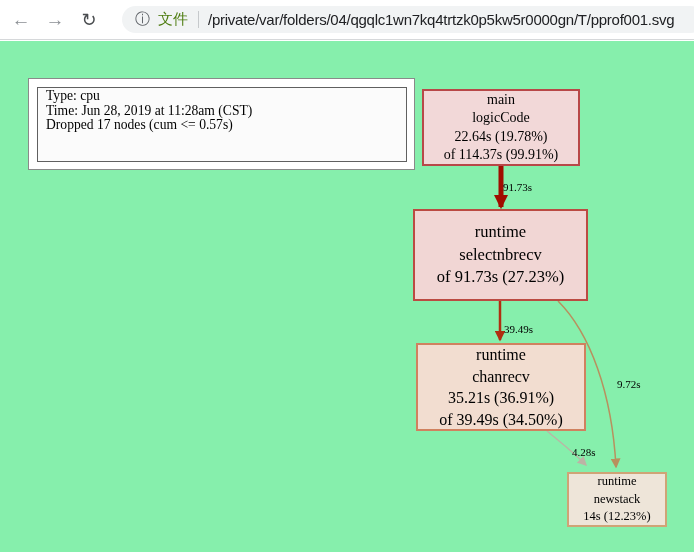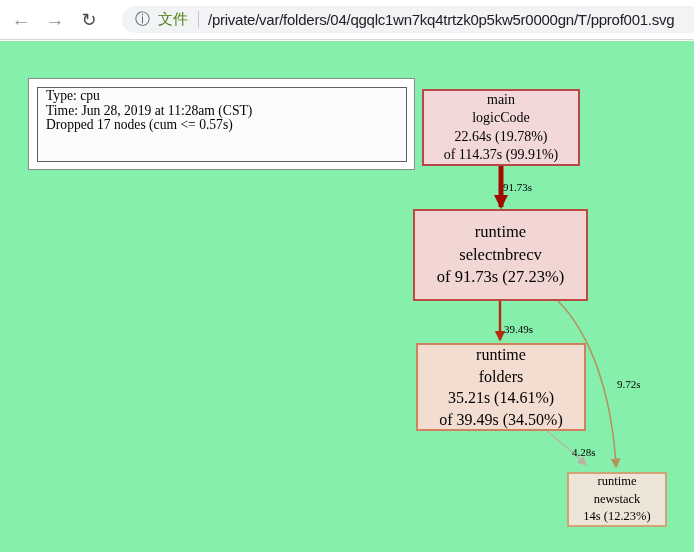--- a/index.html
+++ b/index.html
@@ -112,22 +112,22 @@
   </div>
 
   <div class="gnode n-select" style="background-color: rgb(241, 214, 212); border-color: rgb(187, 75, 66);">
     <div>runtime</div>
     <div>selectnbrecv</div>
     <div>of 91.73s (27.23%)</div>
   </div>
 
   <div class="gnode n-chanrecv" style="background-color: rgb(242, 221, 208); border-color: rgb(208, 129, 95);">
     <div>runtime</div>
-    <div>folders</div>
-    <div>35.21s (14.61%)</div>
+    <div>chanrecv</div>
+    <div>35.21s (36.91%)</div>
     <div>of 39.49s (34.50%)</div>
   </div>
 
   <div class="gnode n-newstack" style="background-color: rgb(238, 229, 217); border-color: rgb(207, 164, 118);">
     <div>runtime</div>
     <div>newstack</div>
     <div>14s (12.23%)</div>
   </div>
 
 </div>

